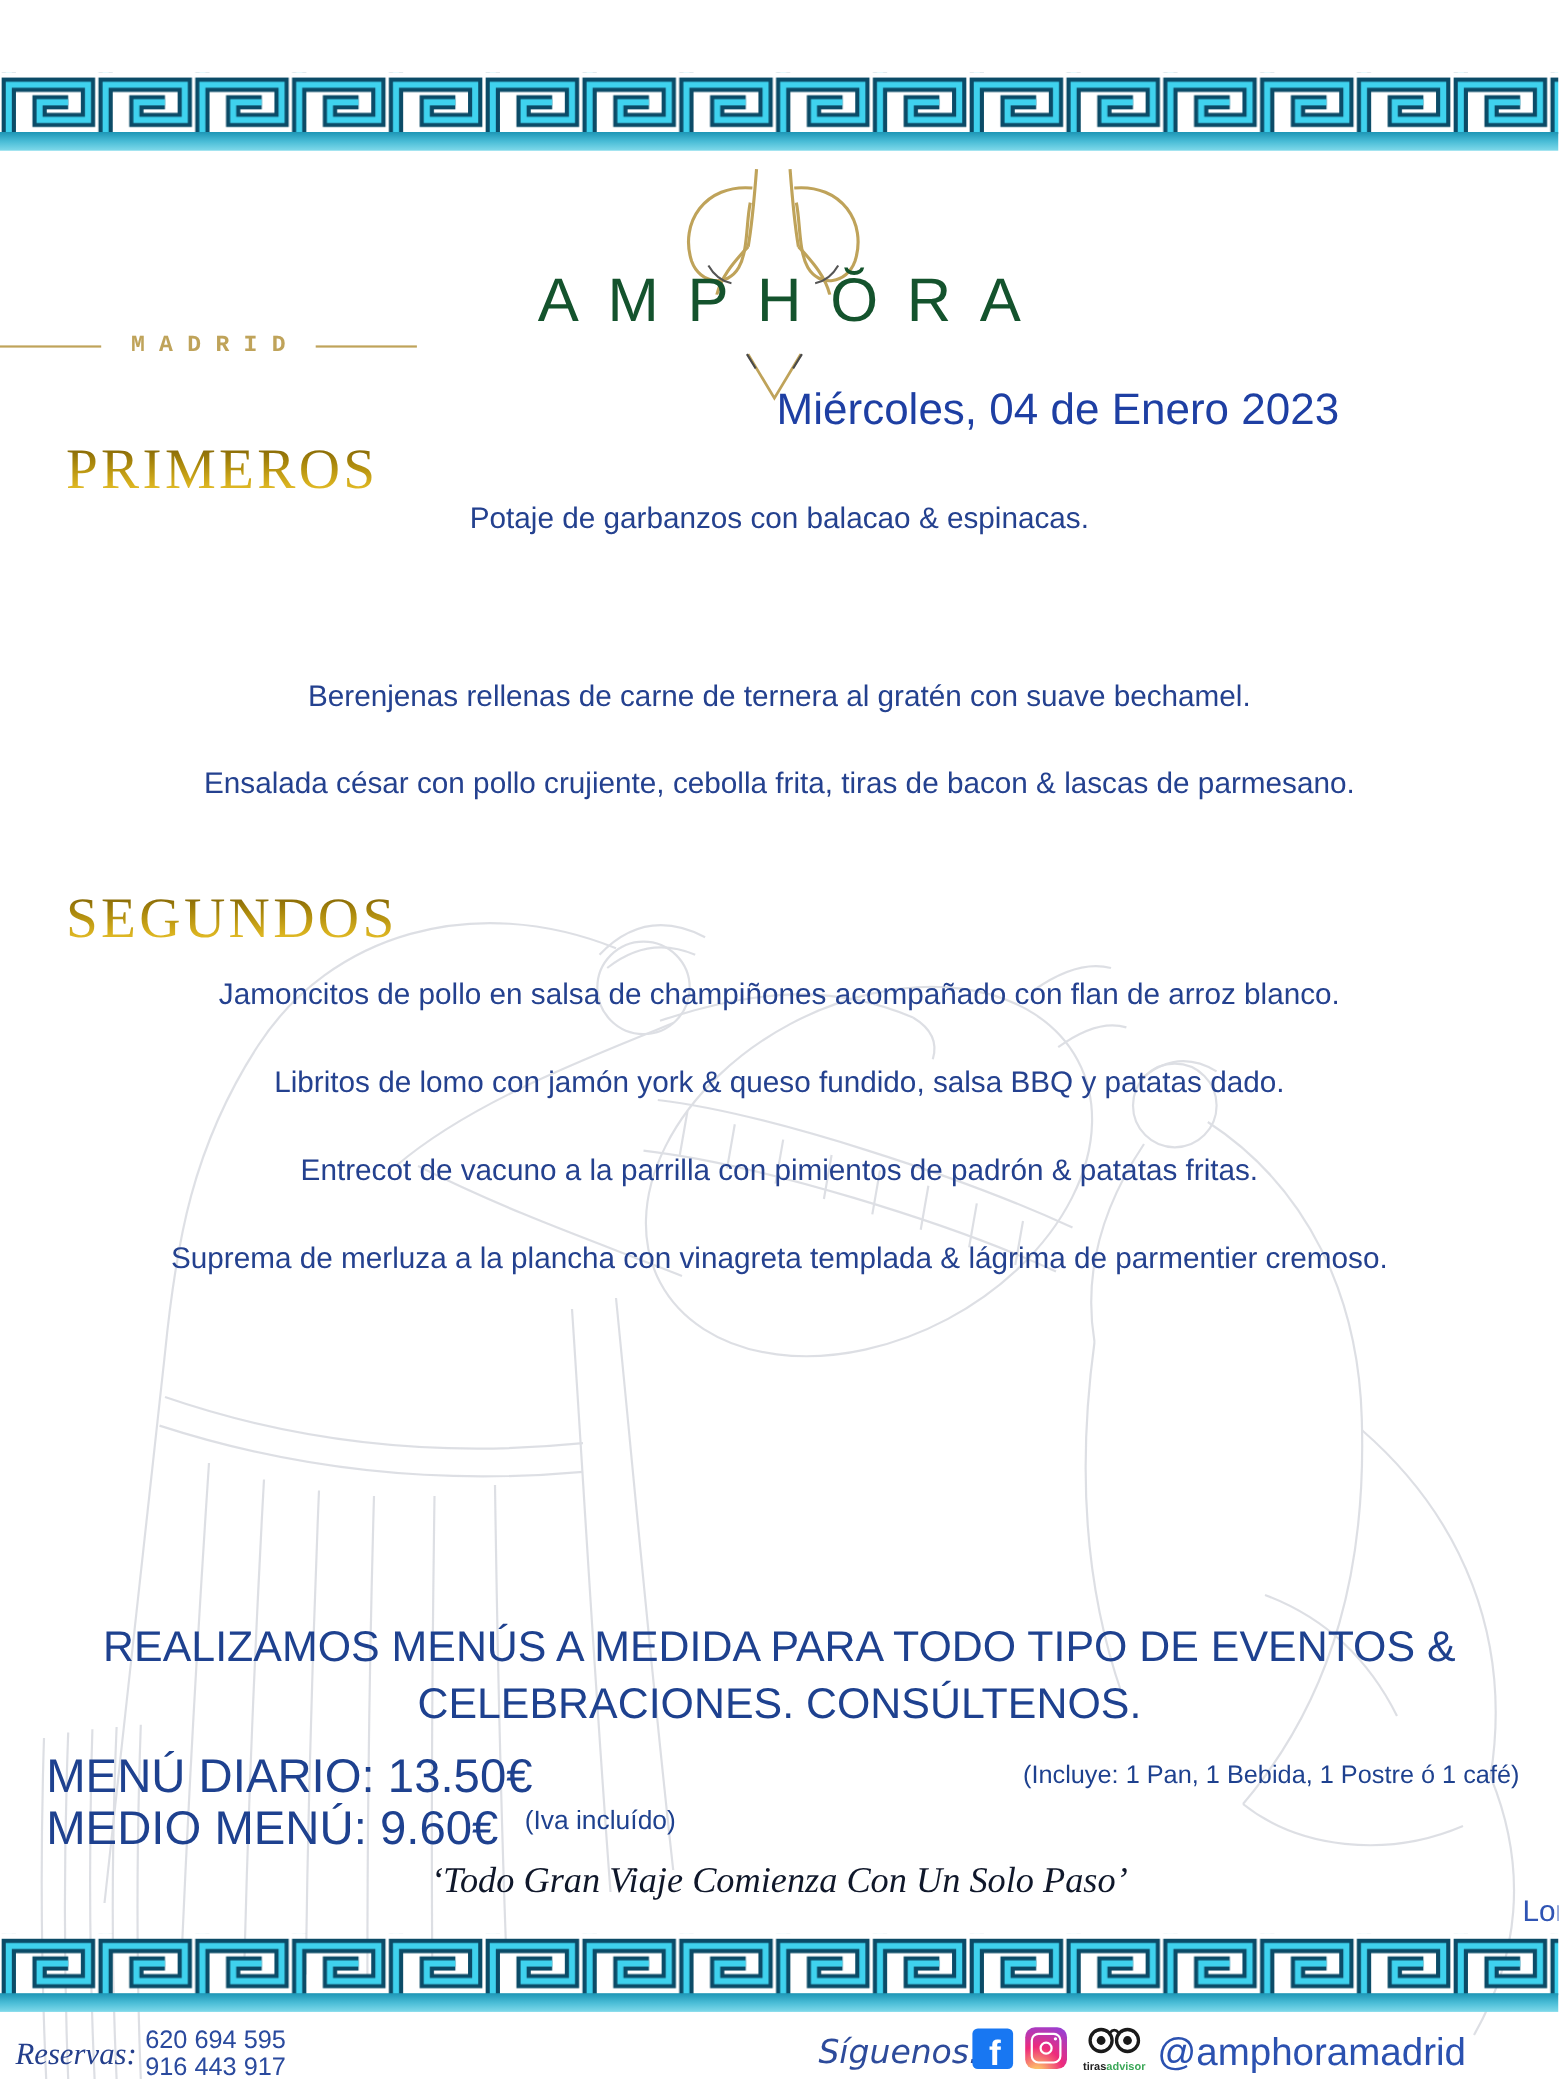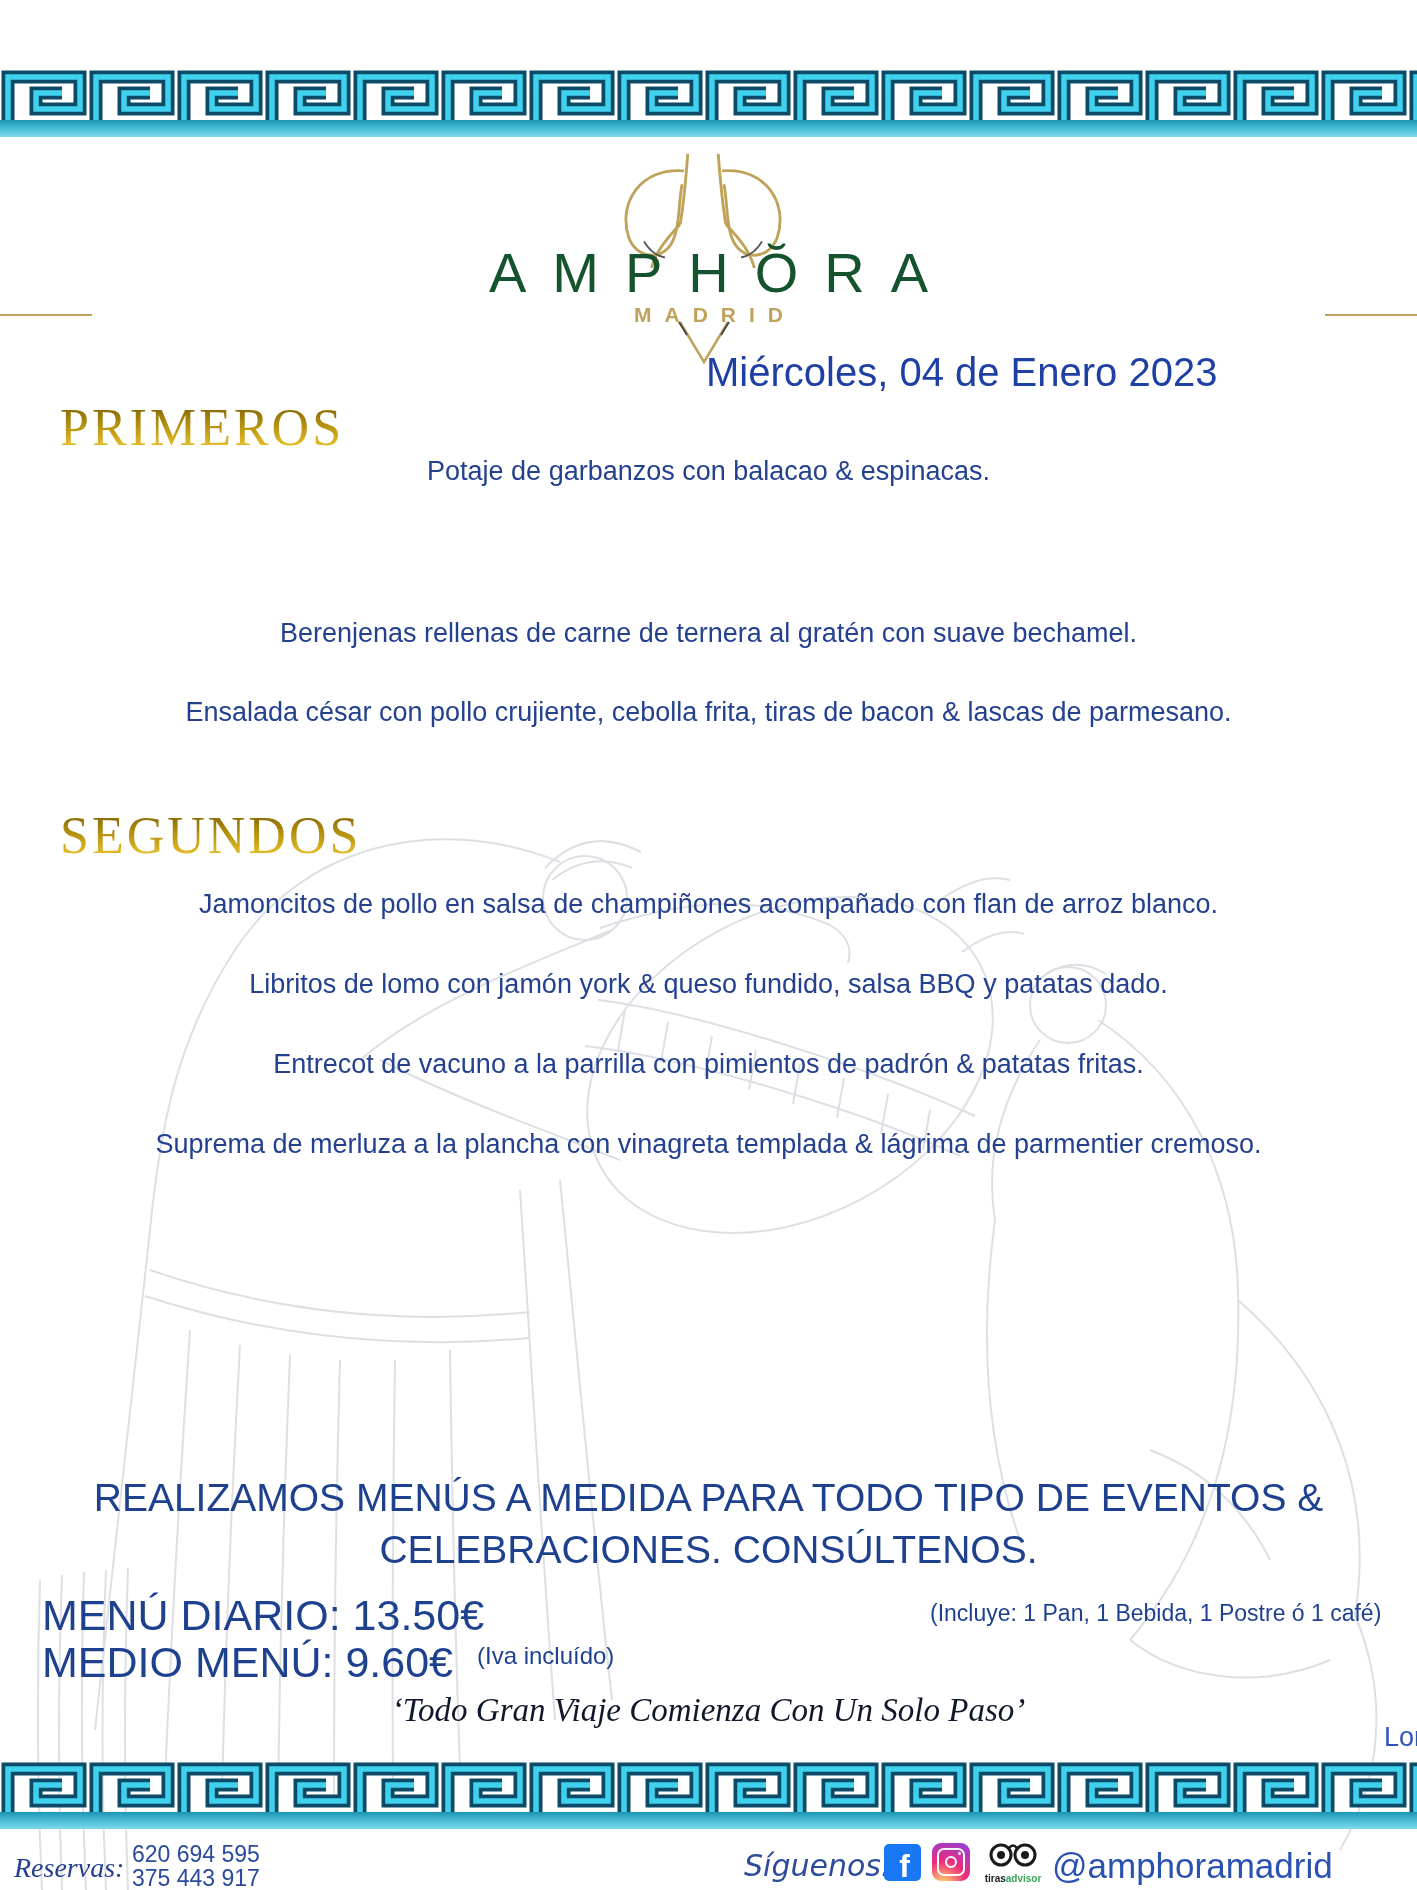--- a/index.html
+++ b/index.html
@@ -13,21 +13,21 @@
   .gk-bottom{top:1758px;}
 
   
   .bg-sketch{position:absolute;left:0;top:0;width:1417px;height:1890px;z-index:0;}
 
   .content{position:absolute;left:0;top:0;width:1417px;height:1890px;z-index:2;}
 
   
   .brand{position:absolute;left:0;right:0;top:240px;text-align:center;
          font-size:56px;letter-spacing:26px;padding-left:26px;color:#14532d;font-weight:400;}
-  .madrid-row{position:absolute;left:0;right:0;top:303px;display:flex;align-items:center;justify-content:space-between;gap:14px;}
+  .madrid-row{position:absolute;left:0;right:0;top:303px;display:flex;align-items:center;justify-content:flex-start;gap:14px;font-family:Liberation Mono, monospace;}
   .madrid-row .rule{width:92px;height:2px;background:#BFA35A;}
   .madrid-text{font-size:21px;letter-spacing:13px;padding-left:13px;color:#BFA35A;font-weight:700;}
 
   .date-line{position:absolute;left:706px;top:350px;font-size:40px;color:#1E3FA3;}
 
   .section-title{position:absolute;left:60px;font-family:"Liberation Serif",serif;
       font-size:52px;letter-spacing:3px;font-weight:400;
       background:linear-gradient(180deg,#6e5405 0%,#a8860b 38%,#d9b21f 72%,#f2cf3e 100%);
       -webkit-background-clip:text;background-clip:text;color:transparent;}
   .t-primeros{top:398px;}
@@ -207,21 +207,21 @@
 
     <div class="includes-note">(Incluye: 1 Pan, 1 Bebida, 1 Postre ó 1 café)</div>
 
     <div class="quote">‘Todo Gran Viaje Comienza Con Un Solo Paso’</div>
 
     <div class="edge-text">Lor</div>
 
     <div class="reservas-label">Reservas:</div>
     <div class="phones">
       <div>620 694 595</div>
-      <div>375 443 917</div>
+      <div>916 443 917</div>
     </div>
 
     <div class="siguenos-label">Síguenos:</div>
 
     <div class="icon-fb">
       <span>f</span>
     </div>
 
     <div class="icon-ig">
       <div class="frame">

